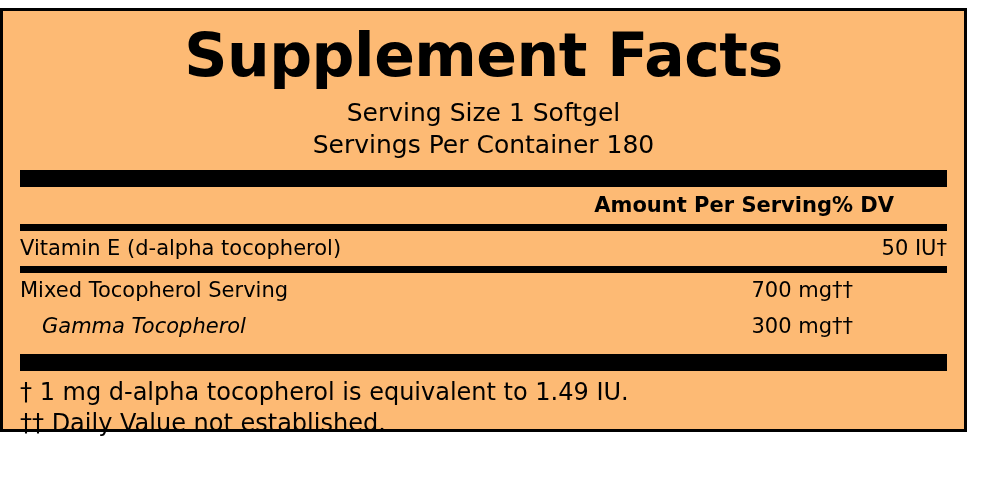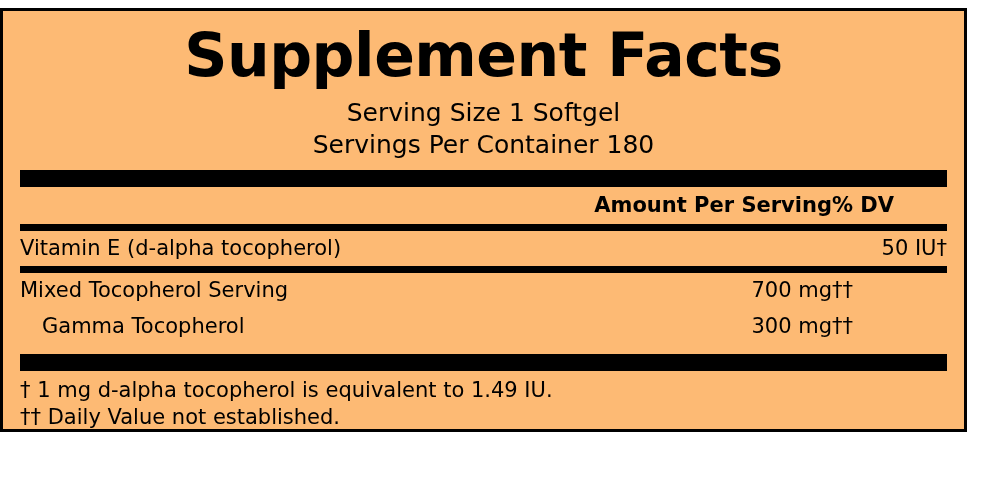--- a/index.html
+++ b/index.html
@@ -78,26 +78,27 @@
   }
   .header-row {
     font-weight: bold;
     padding: 5px 0 4px 0;
   }
   .data-row {
     padding: 4px 0 4px 0;
   }
   .indent {
     padding-left: 22px;
+    font-style: italic;
   }
   .footnotes {
     margin-top: 6px;
   }
   .footnote {
-    font-size: 21px;
+    font-size: 24px;
     line-height: 1.3;
     white-space: nowrap;
   }
 </style>
 </head>
 <body>
 
 <div class="panel">
   <div class="inner">
 

